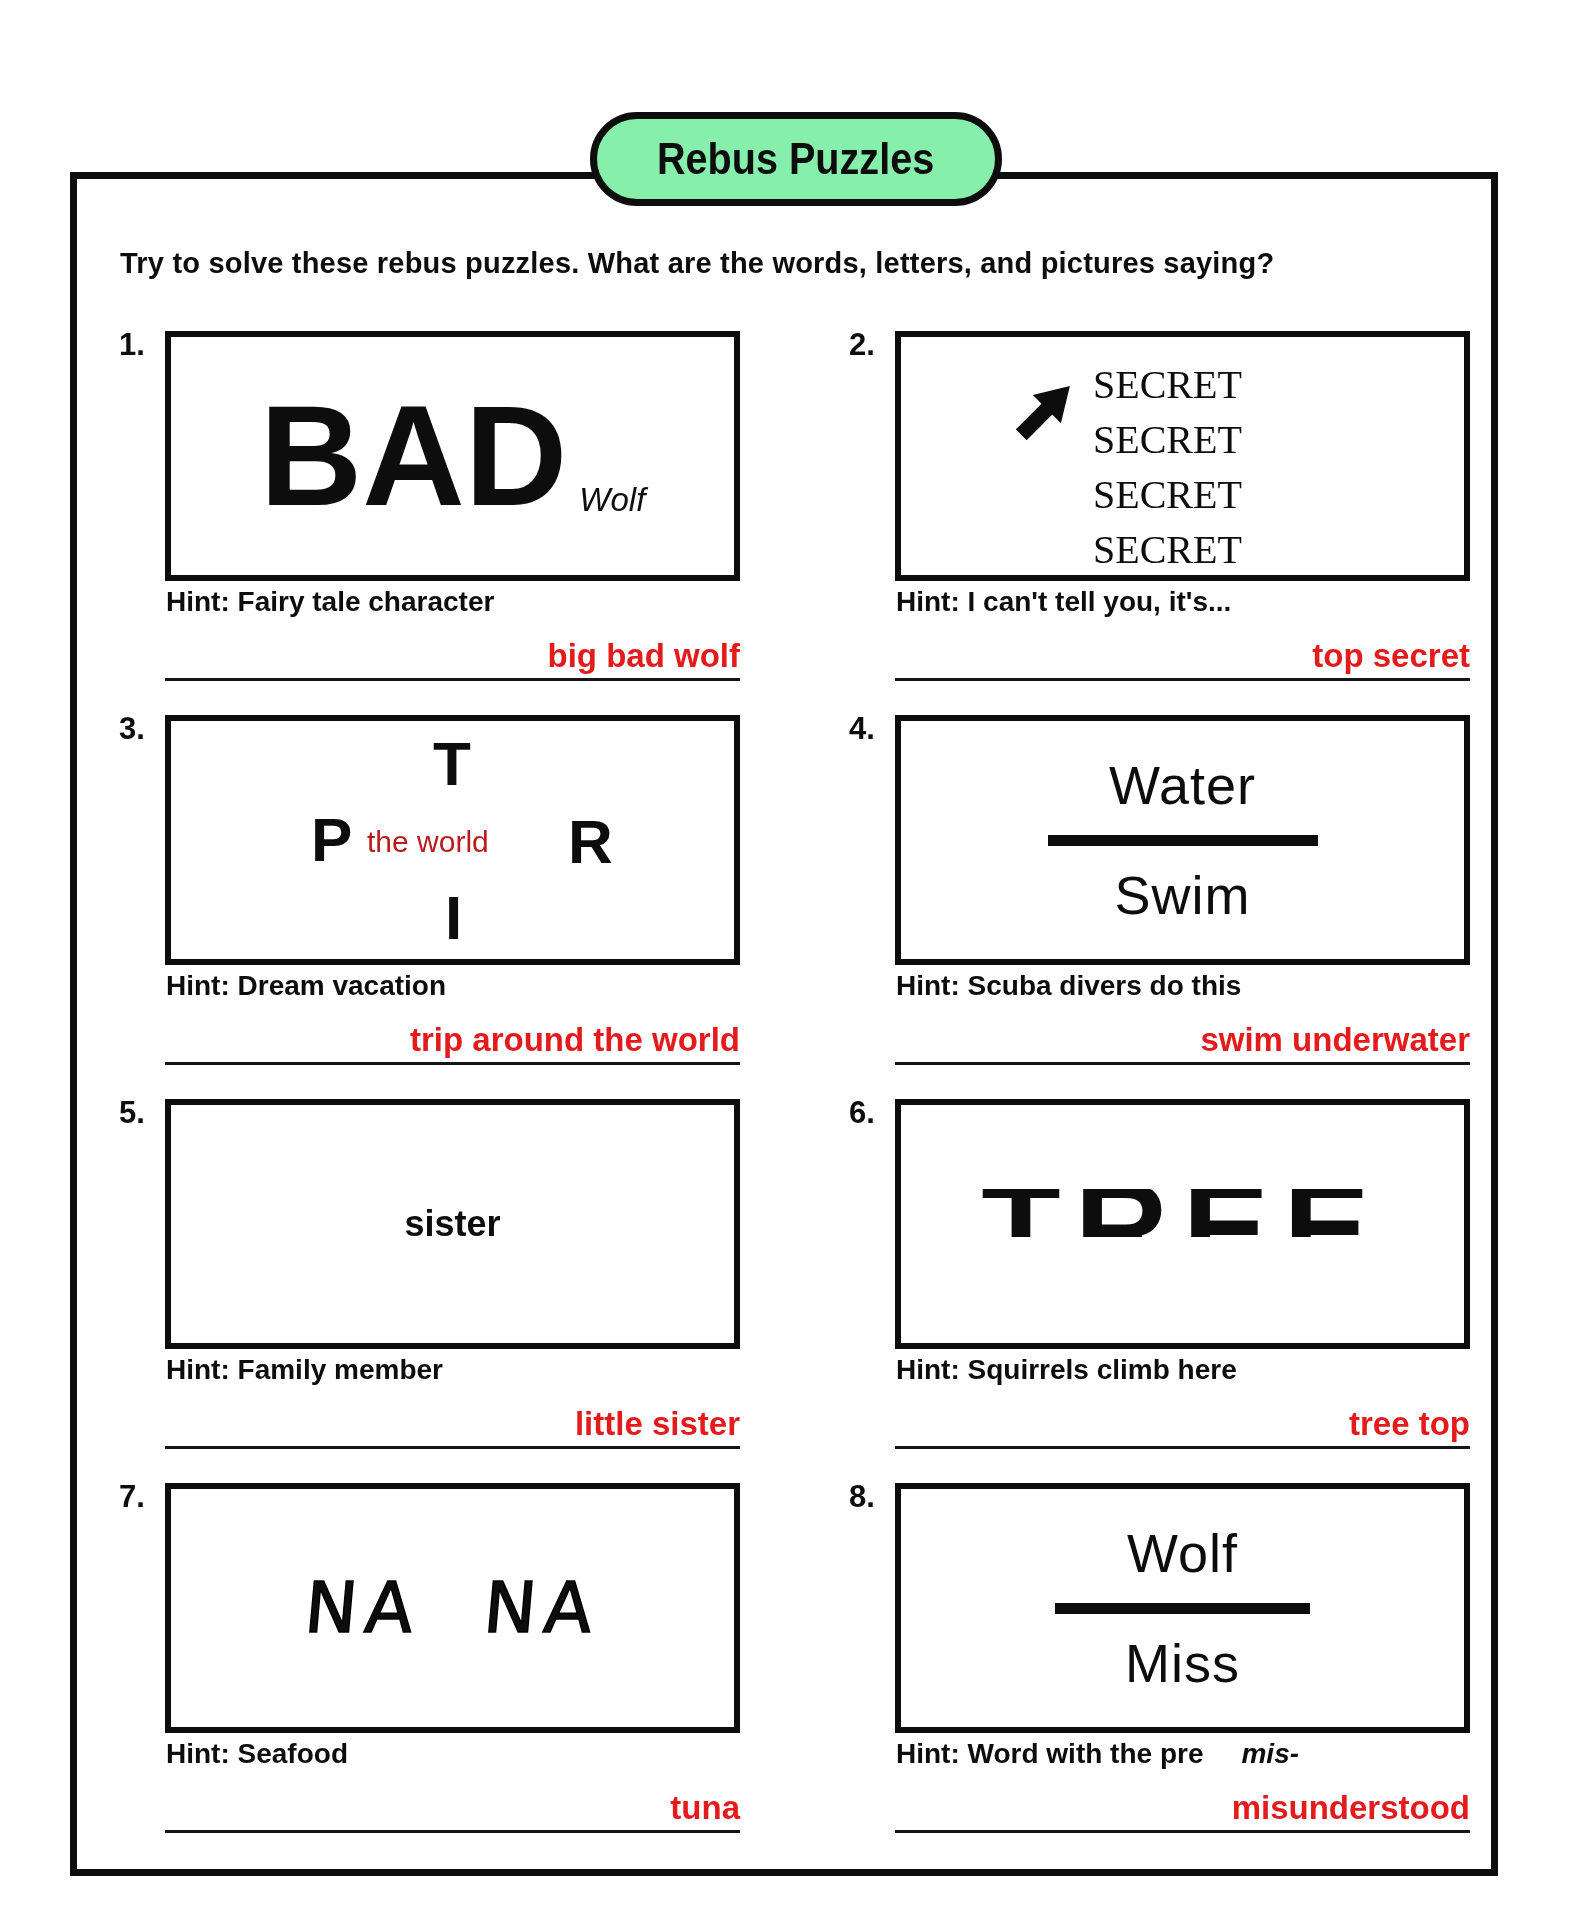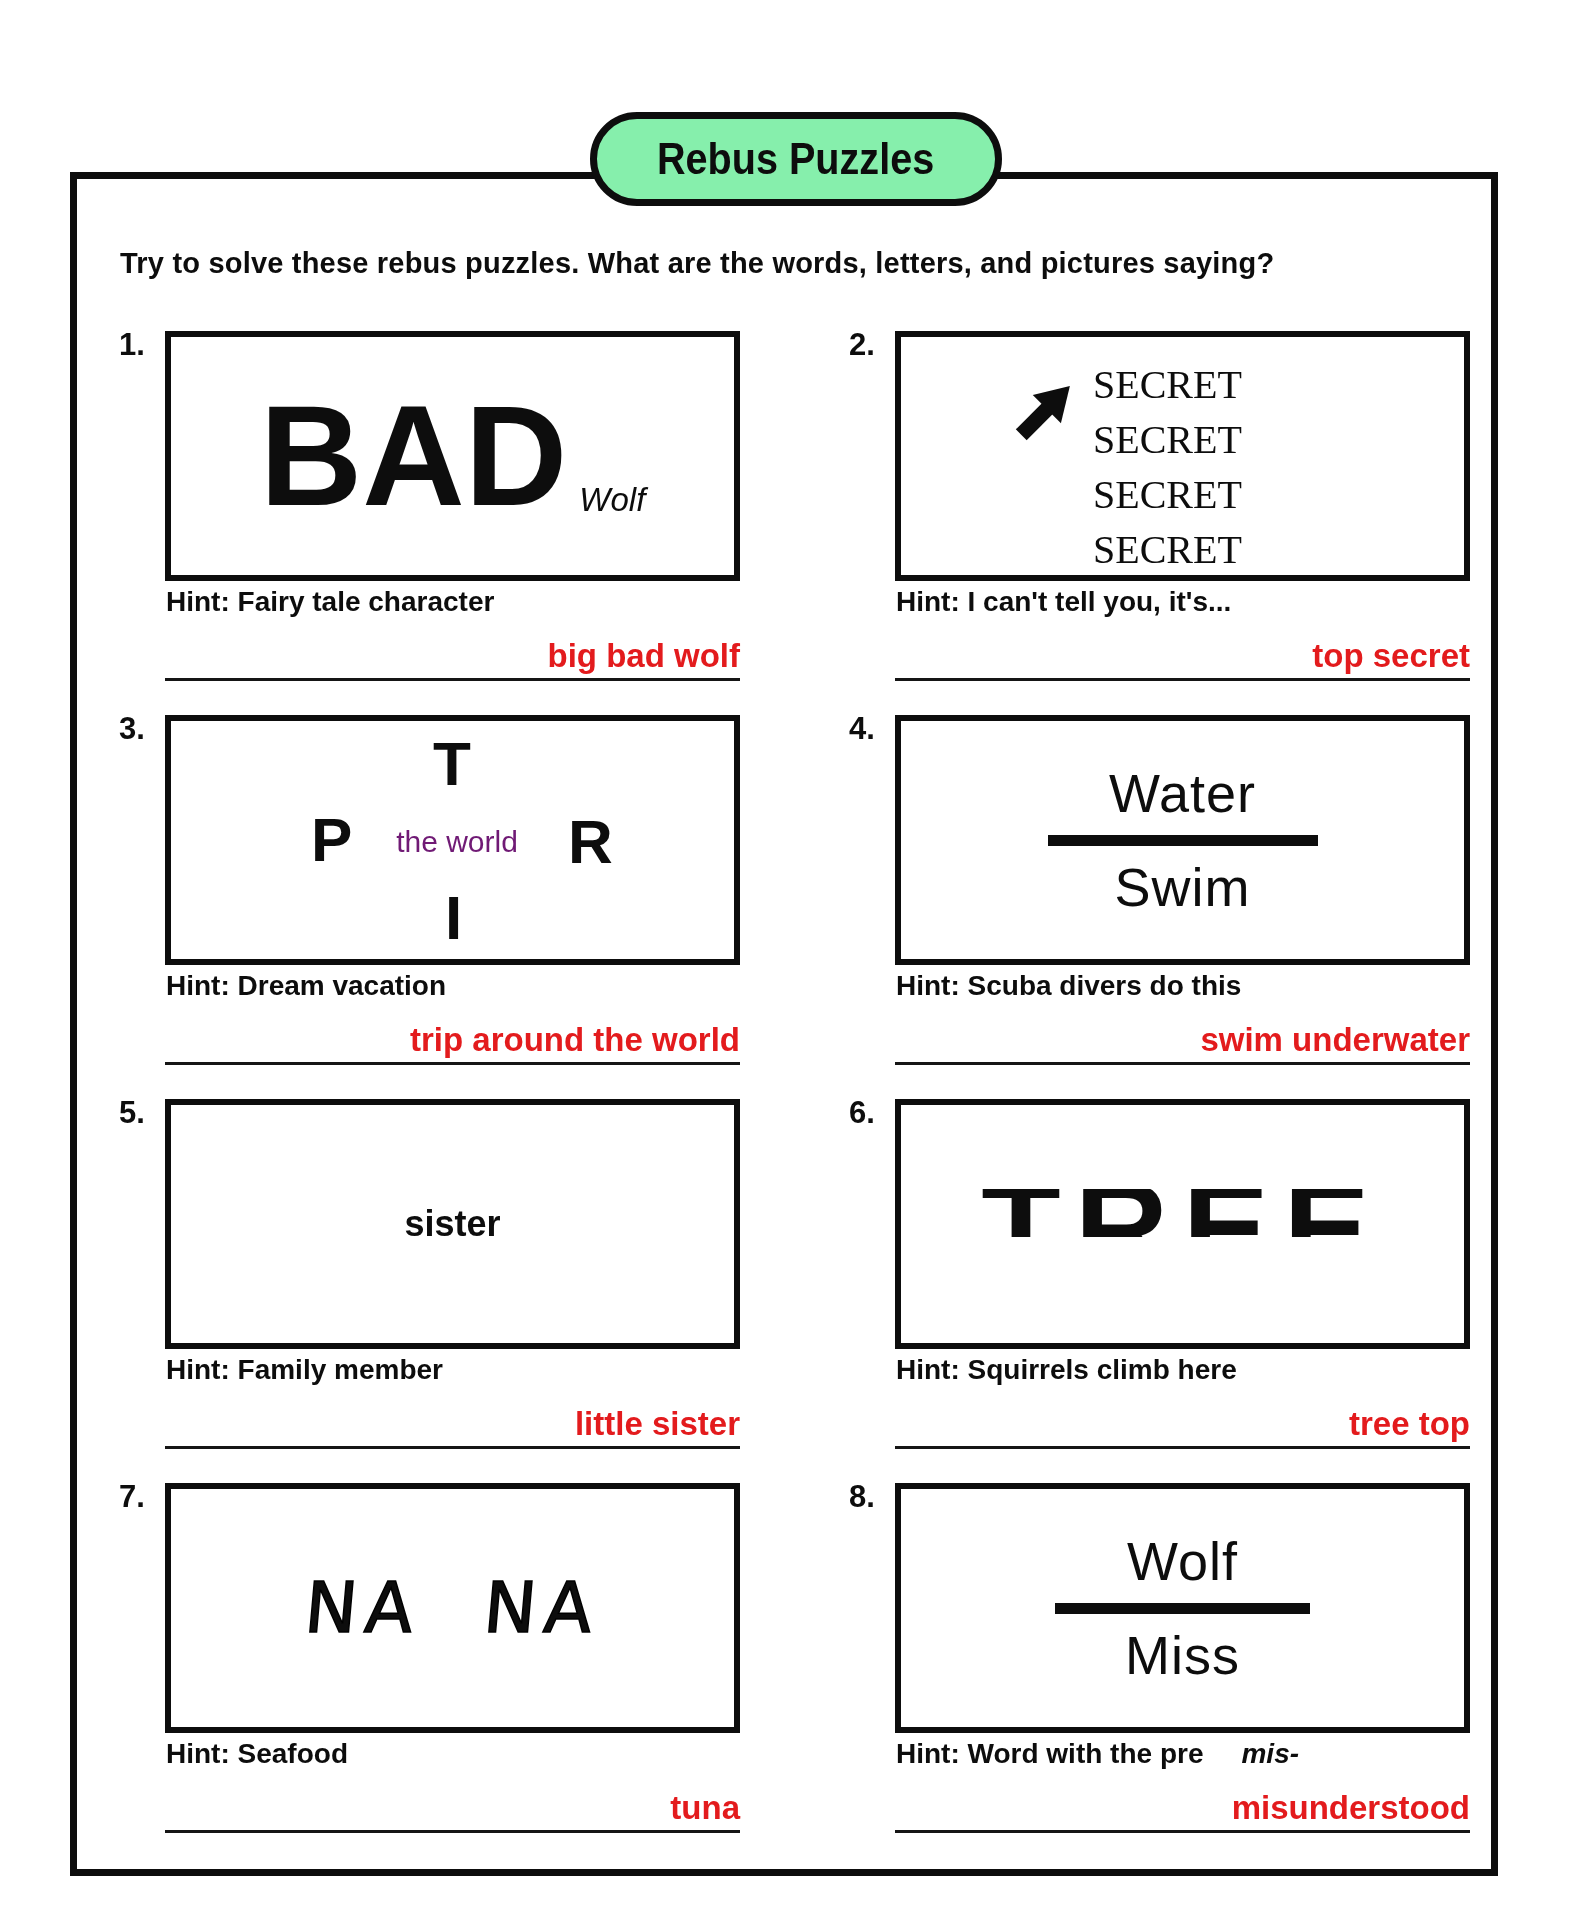--- a/index.html
+++ b/index.html
@@ -69,26 +69,26 @@
     position:absolute; left:192px; top:20px;
     font-family:"Liberation Serif", serif; font-size:40px; line-height:55px;
   }
   .secret-lines span { display:block; }
   .ne-arrow { position:absolute; left:110px; top:44px; width:64px; height:64px; }
 
   
   .c-around { position:relative; height:100%; }
   .bigletter { position:absolute; font-size:62px; font-weight:900; line-height:1; }
   .around-center {
-    position:absolute; left:196px; top:104px; width:180px; text-align:center;
-    font-size:30px; font-weight:400; color:#701a75; white-space:nowrap;
-  }
-
-  
-  .c-frac { display:flex; flex-direction:column; align-items:center; justify-content:center; height:100%; gap:13px; }
+    position:absolute; left:196px; top:104px; width:180px; text-align:left;
+    font-size:30px; font-weight:400; color:#b91c1c; white-space:nowrap;
+  }
+
+  
+  .c-frac { display:flex; flex-direction:column; align-items:center; justify-content:center; height:100%; gap:21px; }
   .frac-word { font-size:54px; font-weight:400; line-height:1.05; letter-spacing:1px; }
   .frac-bar { width:270px; height:11px; background:var(--ink); }
   .frac-bar.narrow { width:255px; }
 
   
   .c-center { display:flex; align-items:center; justify-content:center; height:100%; }
   .small-word { font-size:36px; font-weight:bold; }
 
   
   .c-tree { display:flex; justify-content:center; padding-top:84px; height:100%; box-sizing:border-box; }

